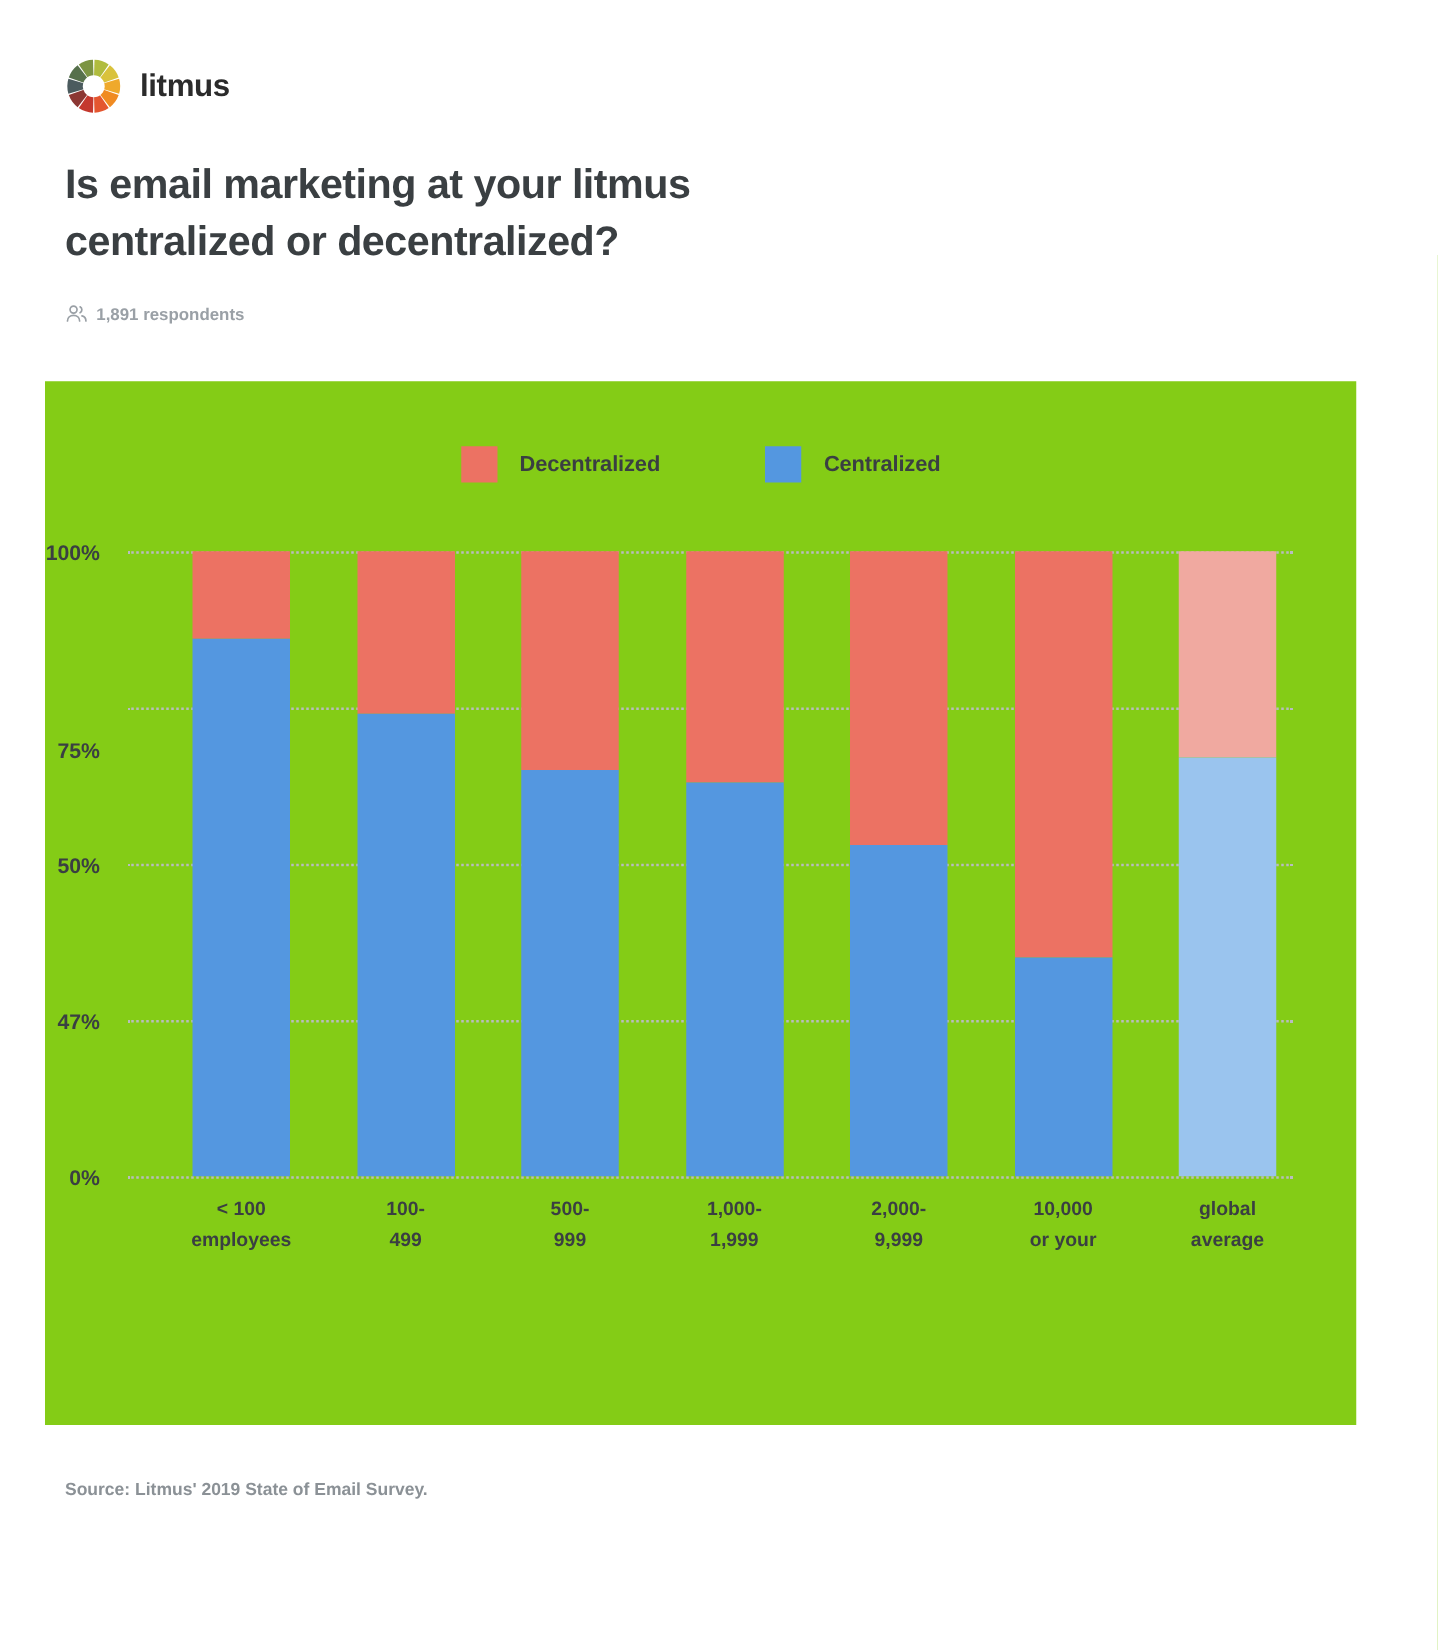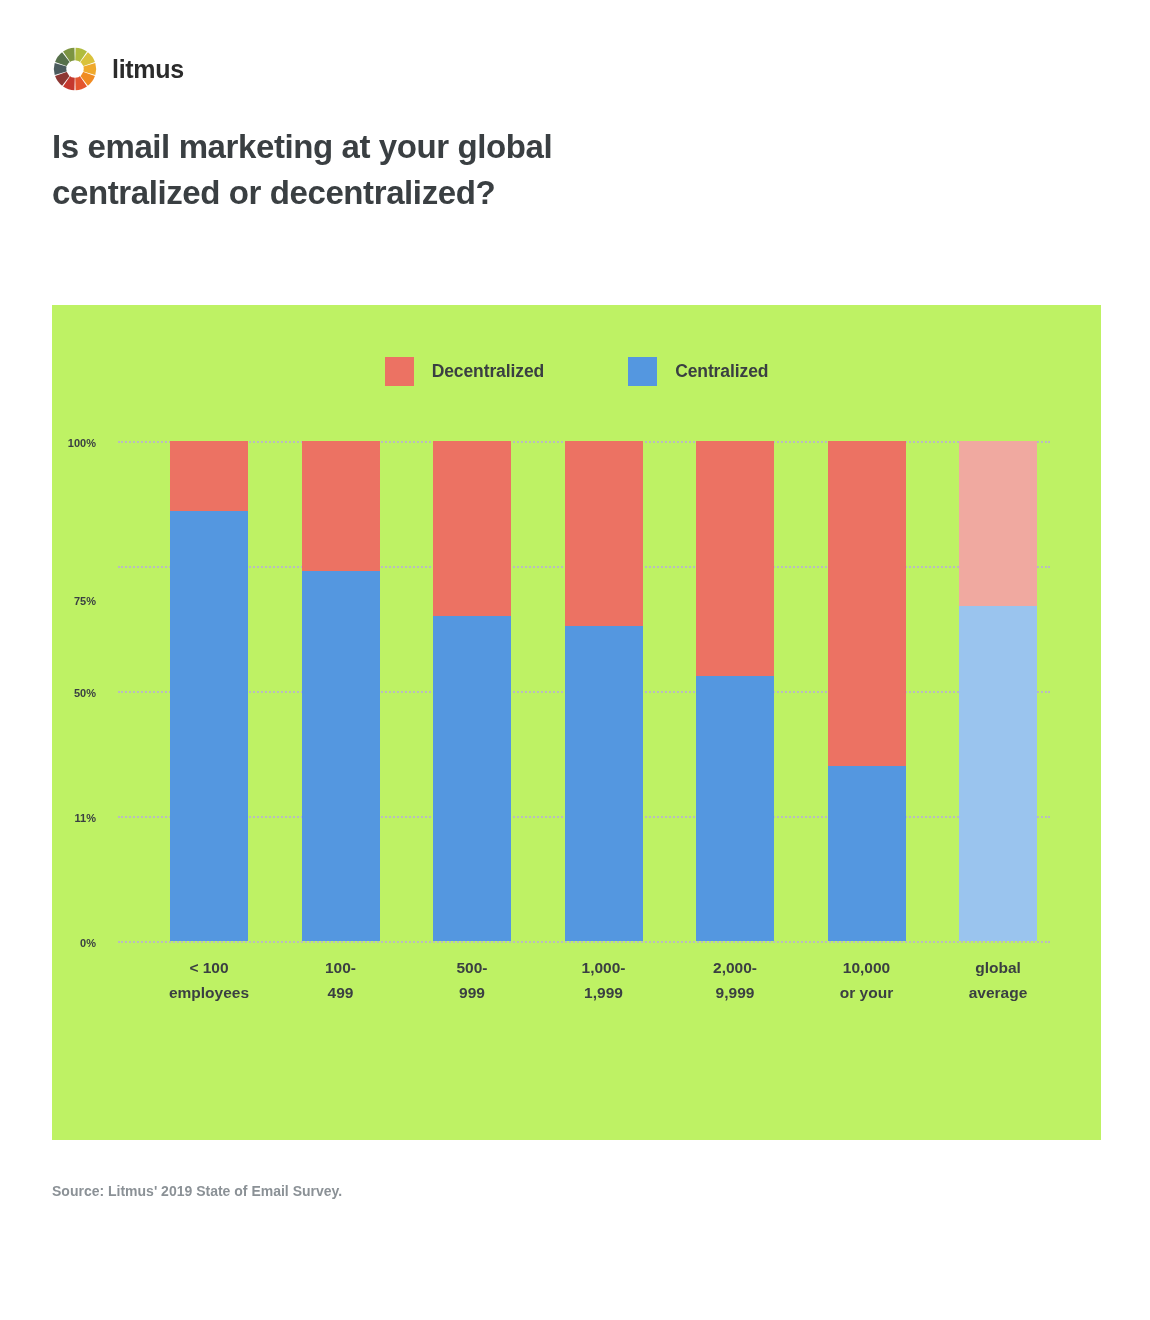--- a/index.html
+++ b/index.html
@@ -56,25 +56,25 @@
     gap: 7px;
     color: #9aa0a6;
     font-size: 13.5px;
     font-weight: 600;
   }
   .people-icon { width: 18px; height: 18px; display: block; flex: none; }
 
   
   .chart-panel {
     position: absolute;
-    left: 52px;
+    left: 36px;
     top: 305px;
     width: 1049px;
     height: 835px;
-    background: #bef264;
+    background: #84cc16;
   }
 
   .legend {
     position: absolute;
     top: 52px;
     left: 0;
     width: 100%;
     display: flex;
     justify-content: center;
     gap: 84px;
@@ -102,21 +102,21 @@
     width: 932px;
     height: 0;
     border-top: 2px dotted #b9bcc0;
   }
   .ytick {
     position: absolute;
     right: 100%;
     margin-right: 22px;
     transform: translateY(-50%);
     top: 0;
-    font-size: 11px;
+    font-size: 17px;
     font-weight: 700;
     color: #3a3f42;
     white-space: nowrap;
   }
 
   .bars {
     position: absolute;
     left: 0; top: 0;
     width: 880px;
     height: 500px;
@@ -190,22 +190,33 @@
                 <path d="M0 0 L -43.33 -15.43 A 46 46 0 0 1 -28.07 -36.45 Z" fill="#56704B"></path>
                 <path d="M0 0 L -25.99 -37.96 A 46 46 0 0 1 -1.28 -45.98 Z" fill="#7C9442"></path>
               </g>
           </g>
           <circle cx="50" cy="50" r="19" fill="#ffffff"></circle>
         </svg>
       </span>
       <span class="brand-name">litmus</span>
     </div>
 
-    <h1 class="title">Is email marketing at your global centralized or decentralized?</h1>
-
+    <h1 class="title">Is email marketing at your litmus centralized or decentralized?</h1>
+
+    <div class="respondents">
+      <span class="people-icon">
+        <svg viewBox="0 0 20 20" width="18" height="18" fill="none" stroke="#9aa0a6" stroke-width="1.5" stroke-linecap="round" stroke-linejoin="round" aria-hidden="true">
+          <circle cx="7.6" cy="6.3" r="3.1"></circle>
+          <path d="M2.2 16.4c0-3 2.4-4.9 5.4-4.9s5.4 1.9 5.4 4.9"></path>
+          <path d="M13.4 3.8a3 3 0 0 1 0 5.3"></path>
+          <path d="M15.1 11.9c2.1.5 3.5 2.1 3.5 4.5"></path>
+        </svg>
+      </span>
+      <span>1,891 respondents</span>
+    </div>
   </div>
 
   <div class="chart-panel">
 
     <div class="legend" id="legend">
         <div class="legend-item">
           <span class="legend-swatch" style="background: rgb(236, 114, 99);"></span>
           <span class="legend-label">Decentralized</span>
         </div>
         <div class="legend-item">
@@ -213,21 +224,21 @@
           <span class="legend-label">Centralized</span>
         </div>
       </div>
 
     <div class="plot">
       <div id="gridlines">
           <div class="gridline" style="top: 500px;">
             <div class="ytick" style="top: 0px;">0%</div>
           </div>
           <div class="gridline" style="top: 375px;">
-            <div class="ytick" style="top: 0px;">11%</div>
+            <div class="ytick" style="top: 0px;">47%</div>
           </div>
           <div class="gridline" style="top: 250px;">
             <div class="ytick" style="top: 0px;">50%</div>
           </div>
           <div class="gridline" style="top: 125px;">
             <div class="ytick" style="top: 0px; margin-top: 33px;">75%</div>
           </div>
           <div class="gridline" style="top: 0px;">
             <div class="ytick" style="top: 0px;">100%</div>
           </div>

